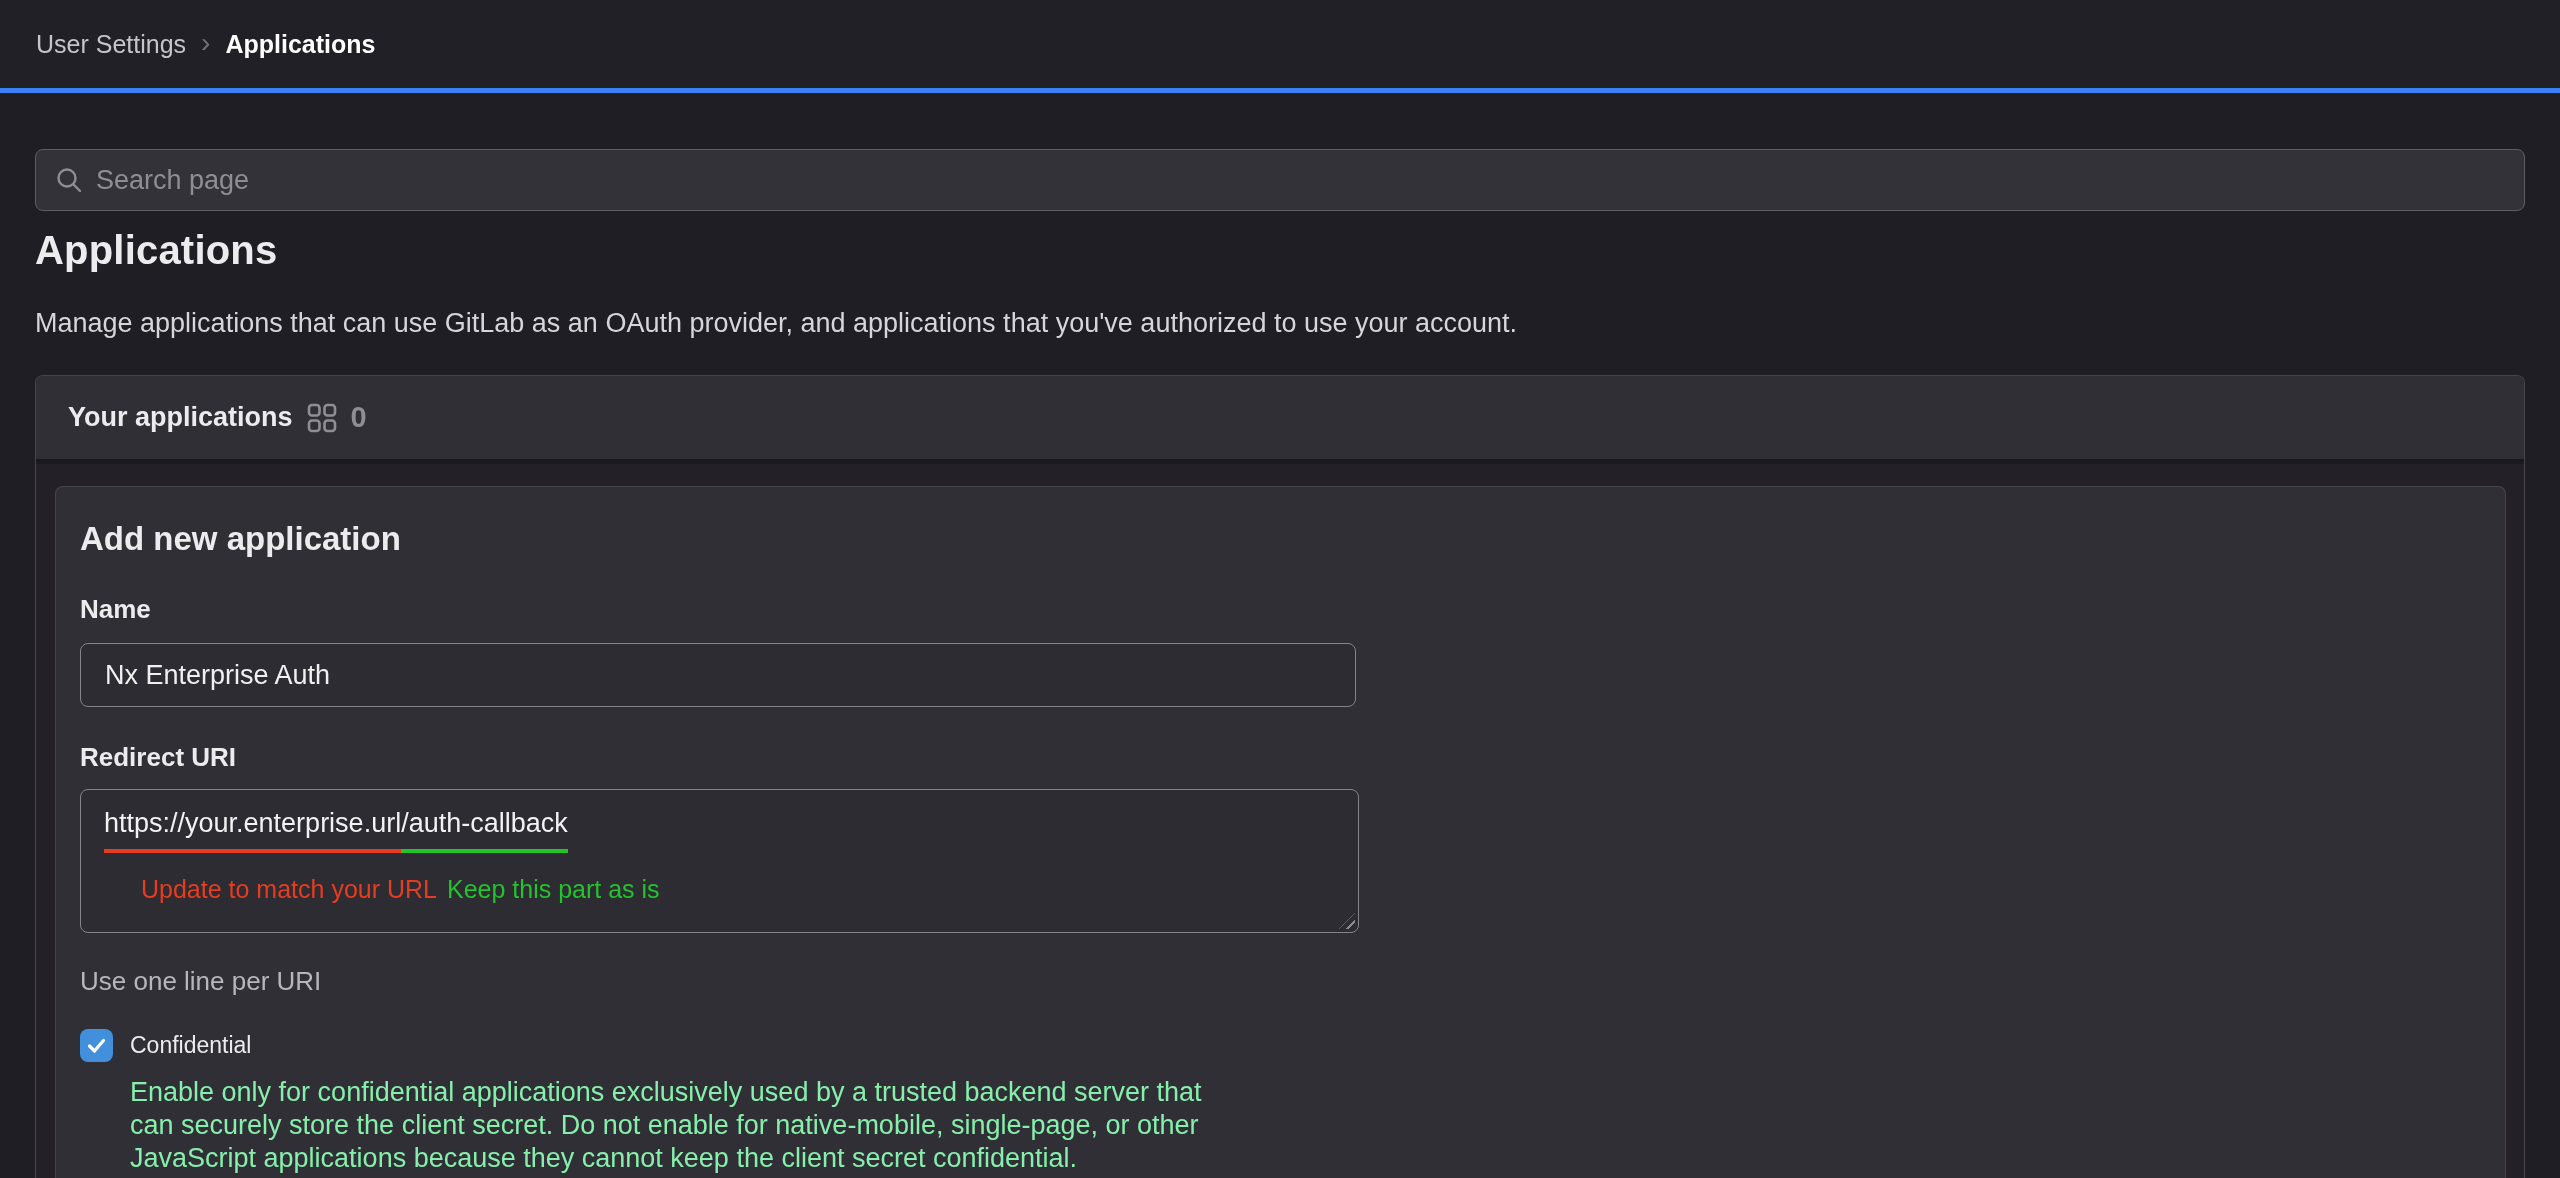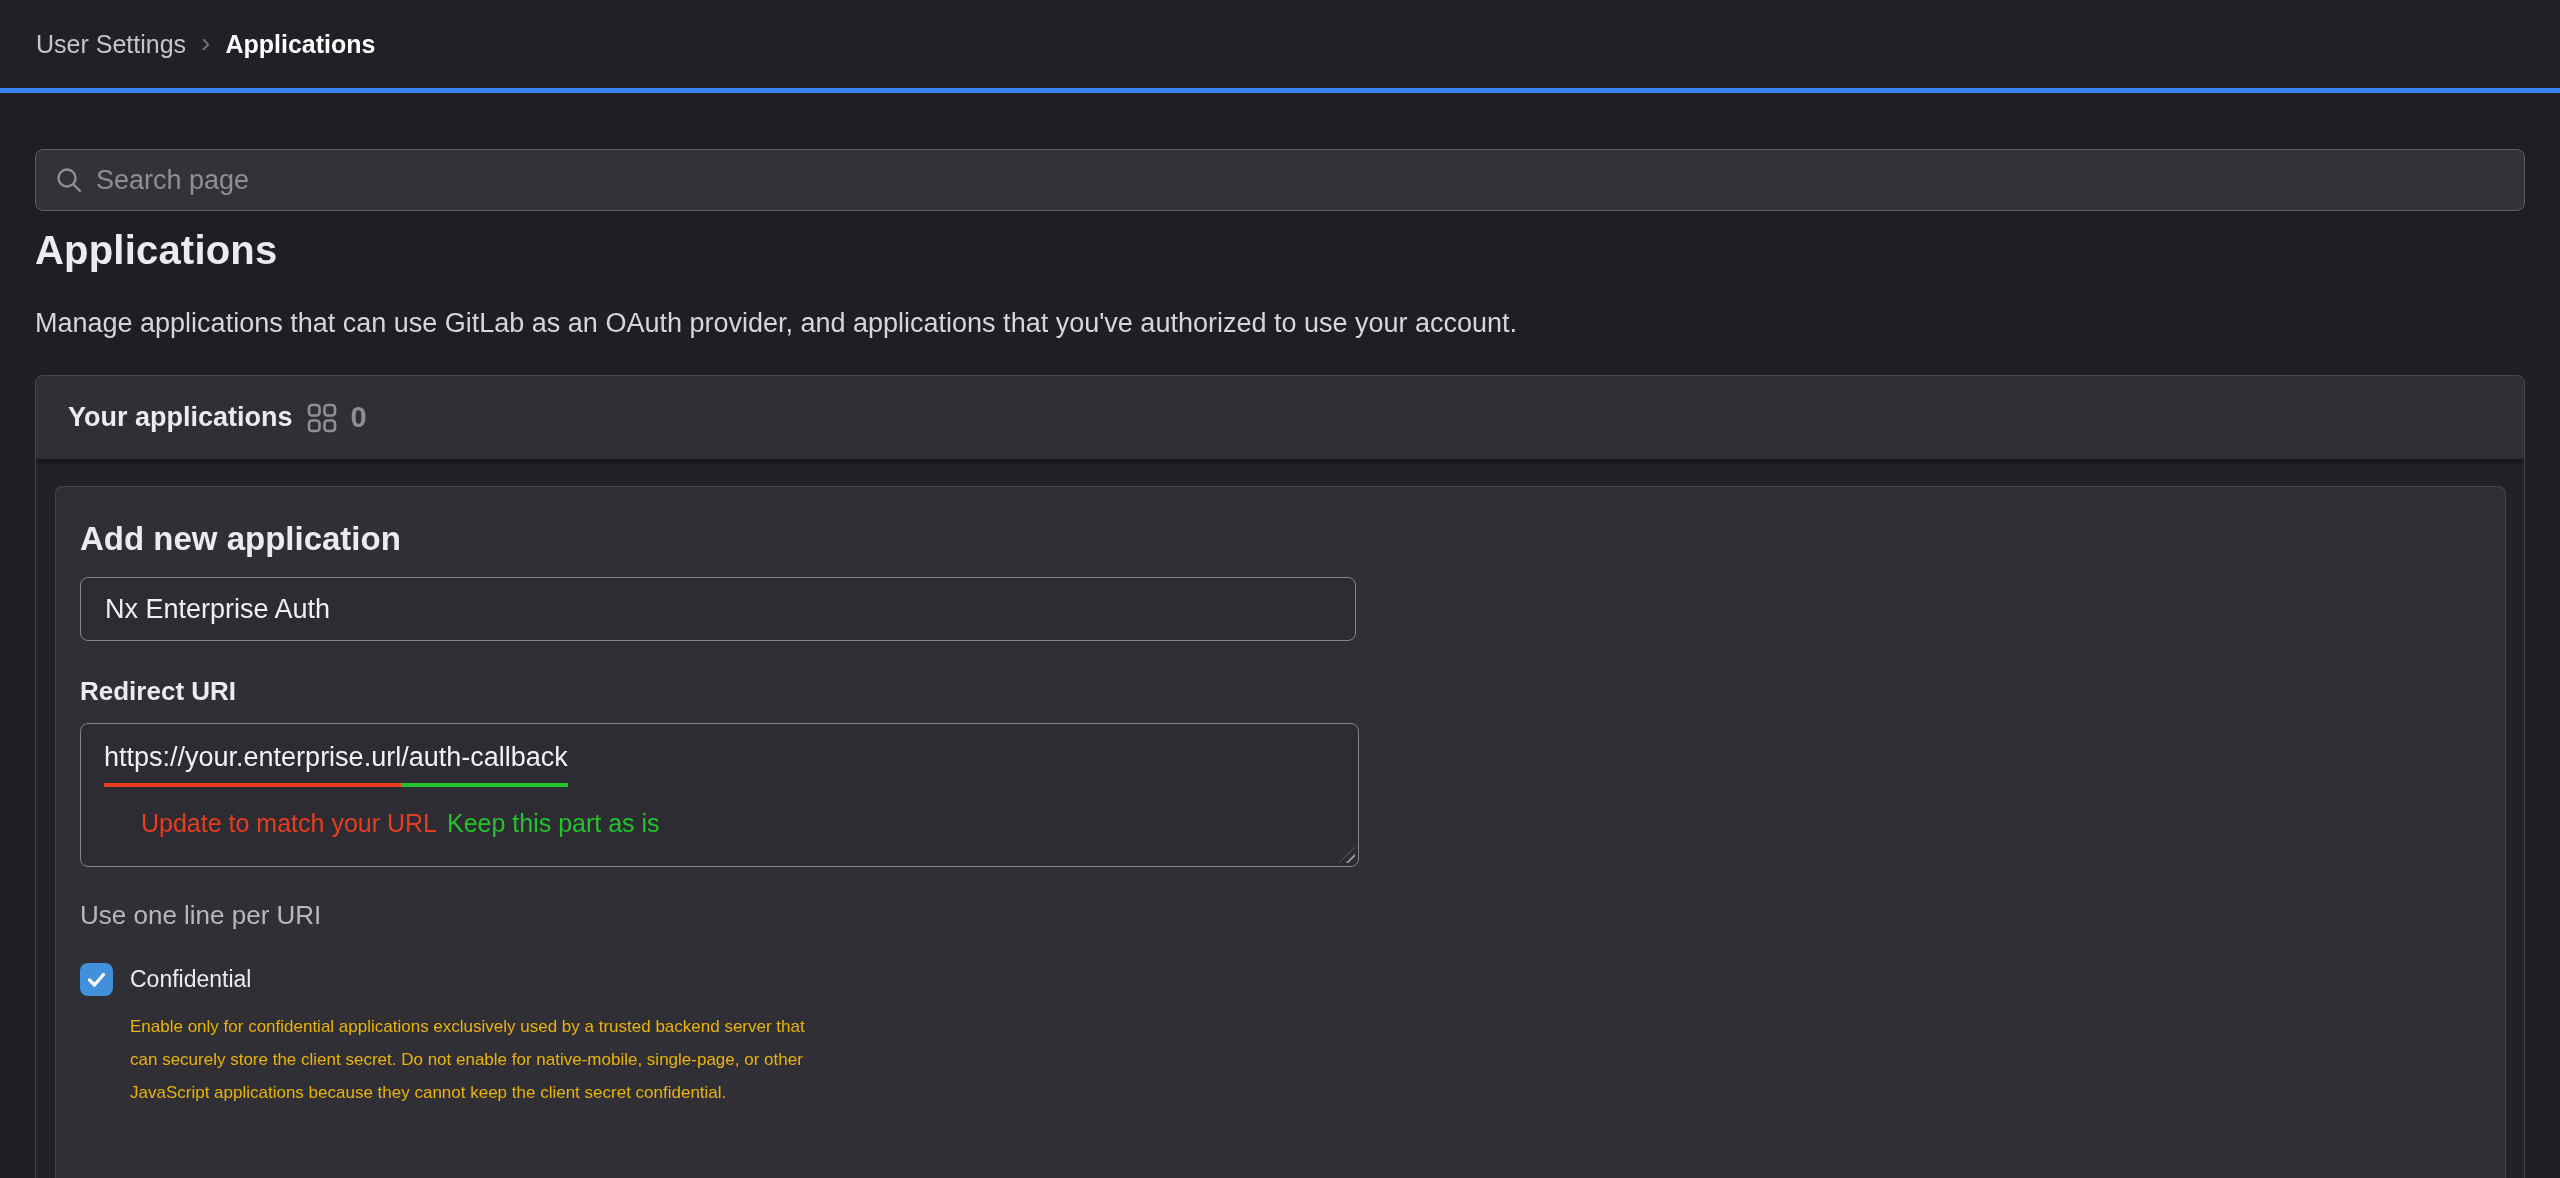--- a/index.html
+++ b/index.html
@@ -132,21 +132,21 @@
   .checkbox-row { margin-top: 32px; display: flex; align-items: center; gap: 17px; cursor: pointer; }
   .checkbox {
     width: 33px; height: 33px; flex: 0 0 auto;
     background: #428fdc;
     border-radius: 8px;
     display: flex; align-items: center; justify-content: center;
   }
   .checkbox-label { font-size: 23px; color: #ececef; }
   .checkbox-help {
     margin: 14px 0 0 50px;
-    font-size: 17px; line-height: 33px; color: #eab308;
+    font-size: 27px; line-height: 33px; color: #86efac;
   }
 </style>
 </head>
 <body>
 
 <header class="topbar">
   <nav class="breadcrumb">
     <a class="crumb-link">User Settings</a>
     <span class="crumb-sep">›</span>
     <span class="crumb-current">Applications</span>
@@ -174,20 +174,21 @@
       <rect x="17.5" y="17.5" width="10.5" height="10.5" rx="3" stroke="#8f8e94" stroke-width="2.6"></rect>
     </svg>
     <span class="apps-count">0</span>
   </div>
 
   <div class="apps-body">
 
     <div class="form-card">
       <h2 class="form-title">Add new application</h2>
 
+      <div class="field-label">Name</div>
       <input class="name-input" type="text" value="Nx Enterprise Auth" style="">
 
       <div class="field-label">Redirect URI</div>
       <div class="uri-textarea">
         <span class="uri-seg seg-red">https://your.enterprise.url</span><span class="uri-seg seg-green">/auth-callback</span>
         <span class="uri-annotation annot-red">Update to match your URL</span>
         <span class="uri-annotation annot-green">Keep this part as is</span>
         <span class="resize-grip"></span>
       </div>
       <div class="uri-hint">Use one line per URI</div>

